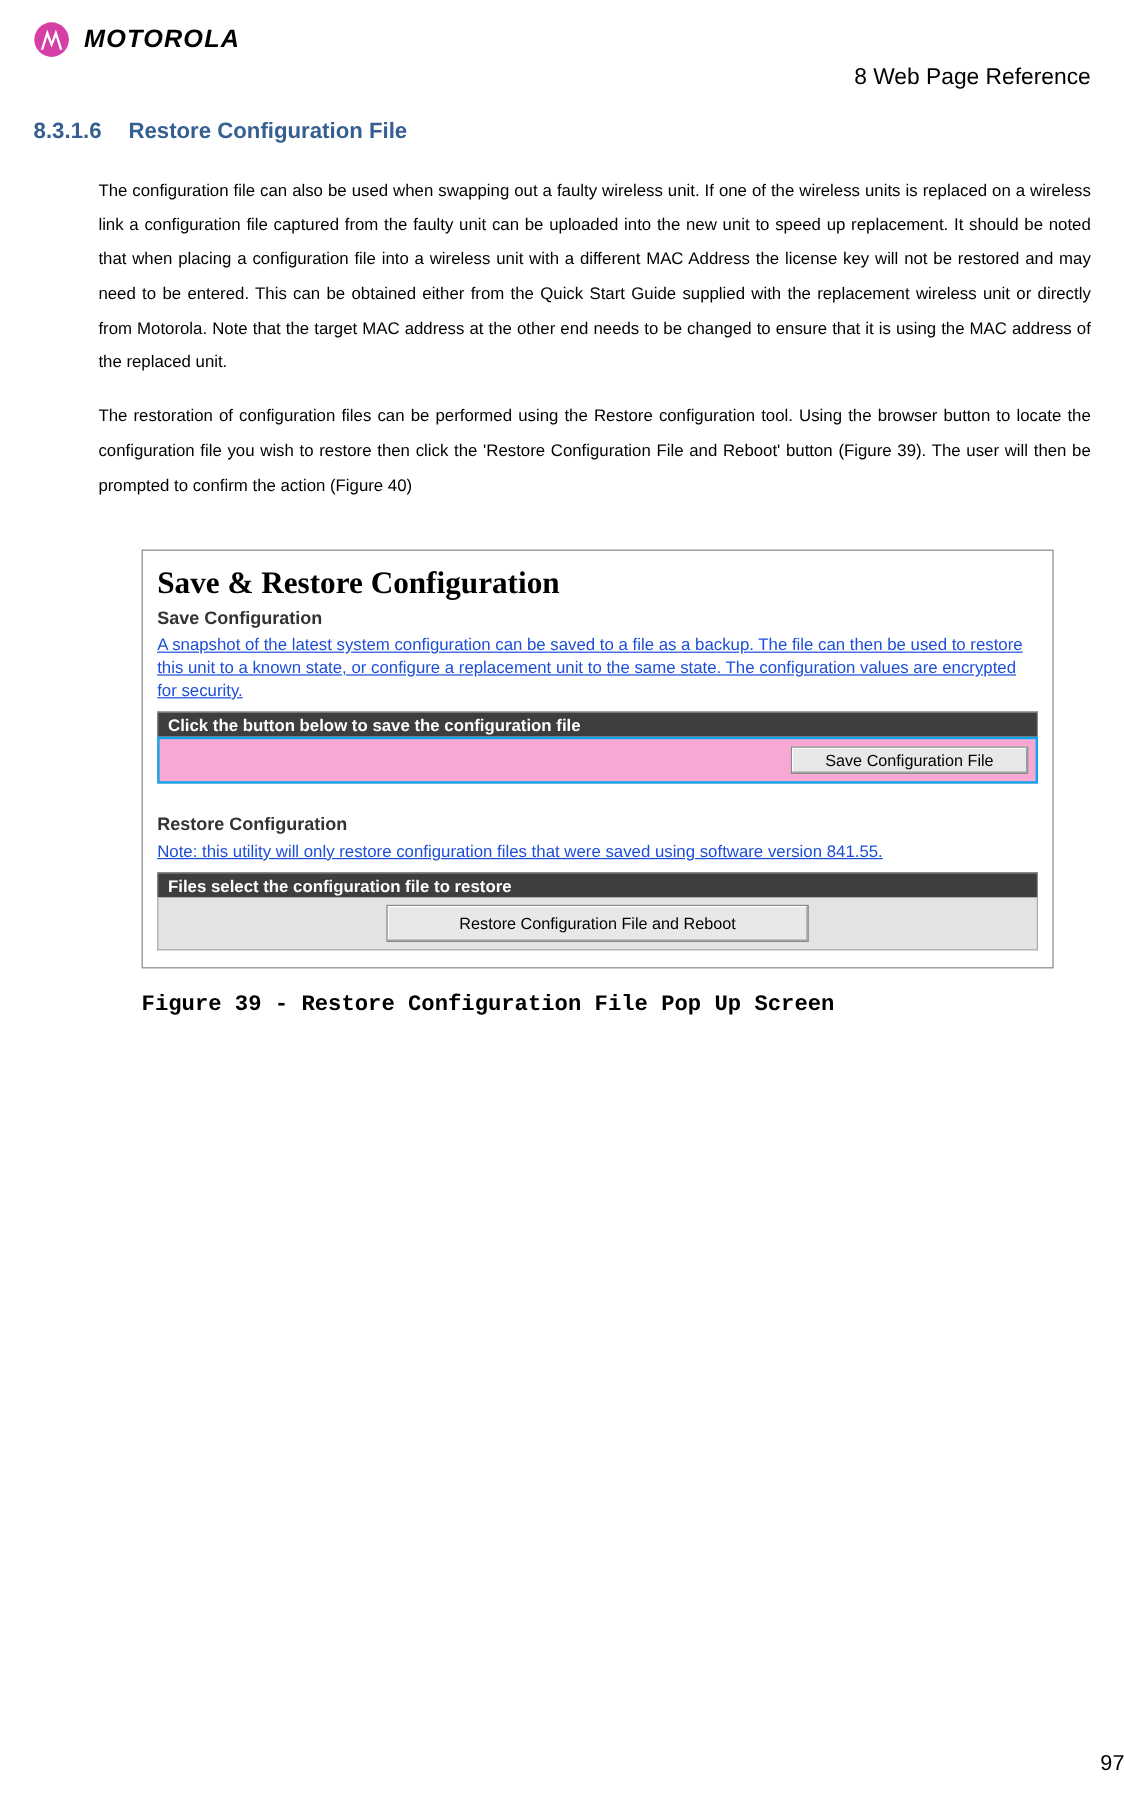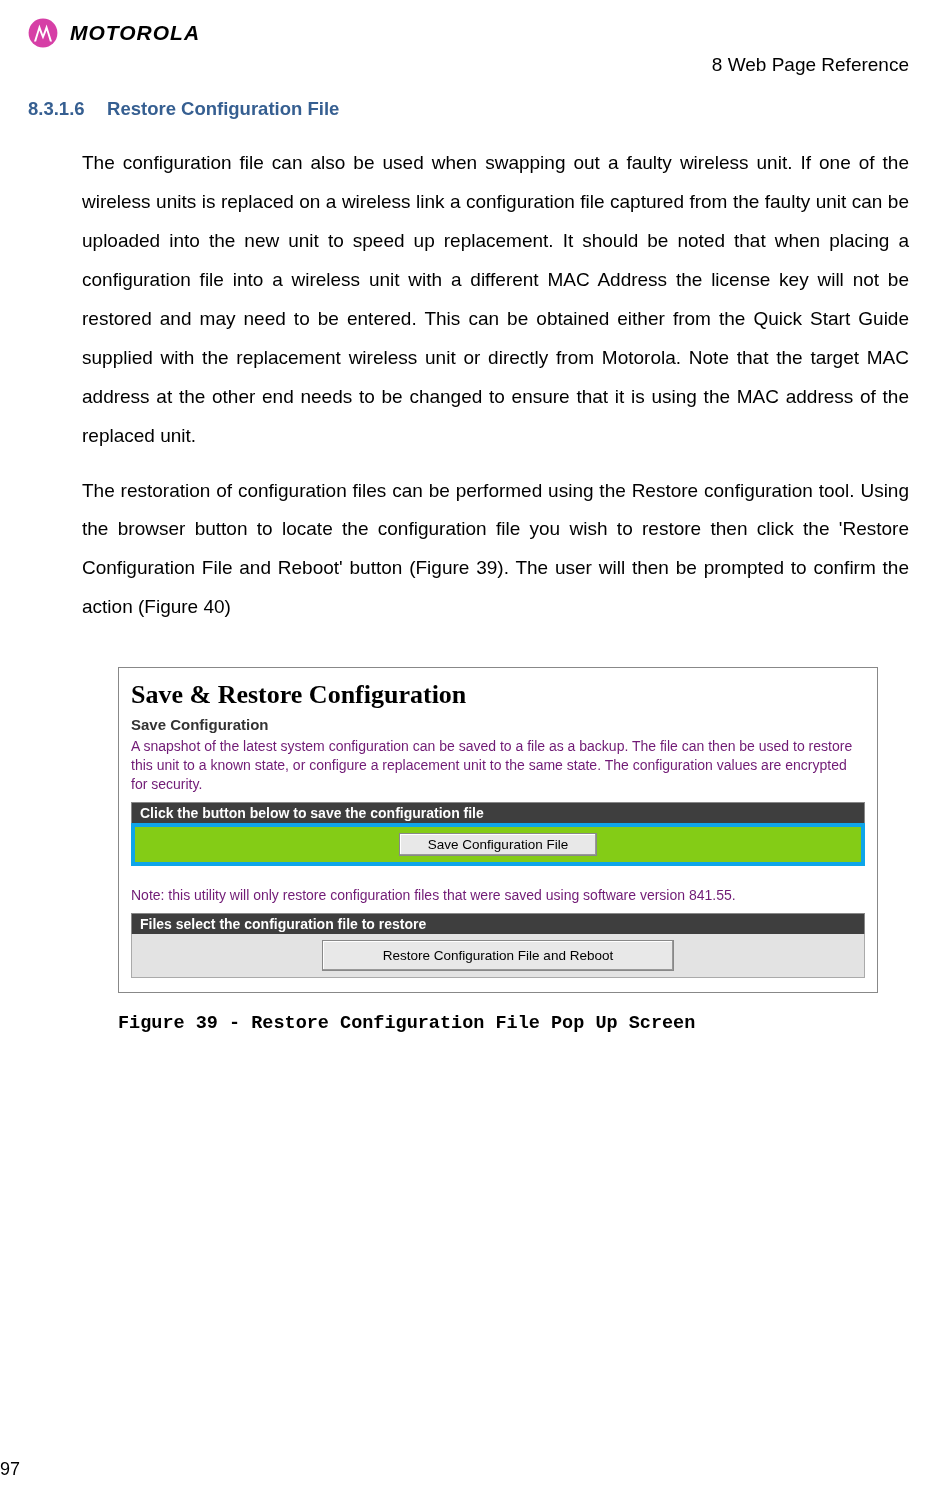--- a/index.html
+++ b/index.html
@@ -41,21 +41,21 @@
       display: inline-block;
     }
     .section-title {
       color: #365f91;
       font-weight: 700;
       font-size: 18.5px;
       margin-left: 18px;
     }
     .body-text {
       margin: 24px 0 0 54px;
-      font-size: 19px;
+      font-size: 14px;
       line-height: 2.05;
       text-align: justify;
     }
     .body-text p { margin-bottom: 16px; }
     .figure {
       margin: 40px 0 0 90px;
       width: 760px;
     }
     .figure-box {
       border: 1px solid #888;
@@ -71,40 +71,41 @@
     .fig-sub {
       font-family: Tahoma, Verdana, sans-serif;
       font-weight: 700;
       font-size: 15px;
       color: #333;
       margin: 6px 0 4px 0;
     }
     .fig-desc {
       font-family: Tahoma, Verdana, sans-serif;
       font-size: 14px;
-      color: #701a75;
+      color: #1d4ed8;
       line-height: 1.35;
       margin-bottom: 8px;
+      text-decoration: underline;
     }
     .bar-dark {
       background: #3e3e3e;
       color: #fff;
       font-family: Tahoma, Verdana, sans-serif;
       font-weight: 700;
       font-size: 14px;
       padding: 2px 8px;
       border: 1px solid #888;
       border-bottom: none;
     }
     .bar-grey {
-      background: #84cc16;
-      border: 4px solid #0ea5e9;
+      background: #f9a8d4;
+      border: 2px solid #0ea5e9;
       padding: 6px;
       display: flex;
-      justify-content: center;
+      justify-content: flex-end;
       align-items: center;
     }
     .win-btn {
       background: #e8e8e8;
       border: 1px solid #888;
       font-family: Tahoma, Verdana, sans-serif;
       font-size: 13.5px;
       padding: 3px 28px;
       box-shadow: inset -1px -1px 0 #999, inset 1px 1px 0 #fff;
     }
@@ -151,21 +152,21 @@
       font-weight: 700;
       font-size: 18.5px;
       margin-top: 20px;
       font-family: Liberation Mono, monospace;
     }
     .page-num {
       position: absolute;
       bottom: 14px;
       left: 0;
       width: 100%;
-      text-align: left;
+      text-align: right;
       font-size: 18px;
       margin-top: 16px;
     }
     .spacer { height: 20px; }
   </style>
 </head>
 <body>
 
 <div class="header">
   <div class="logo-m">
@@ -195,20 +196,21 @@
 
     <div class="fig-sub">Save Configuration</div>
     <div class="fig-desc">A snapshot of the latest system configuration can be saved to a file as a backup. The file can then be used to restore this unit to a known state, or configure a replacement unit to the same state. The configuration values are encrypted for security.</div>
     <div class="bar-dark">Click the button below to save the configuration file</div>
     <div class="bar-grey">
       <button class="win-btn">Save Configuration File</button>
     </div>
 
     <div class="spacer"></div>
 
+    <div class="fig-sub">Restore Configuration</div>
     <div class="fig-desc">Note: this utility will only restore configuration files that were saved using software version 841.55.</div>
     <div class="bar-dark">Files select the configuration file to restore</div>
     <div class="restore-action">
       <button class="win-btn" style="padding:7px 60px">Restore Configuration File and Reboot</button>
     </div>
   </div>
   <div class="figure-caption">Figure 39 - Restore Configuration File Pop Up Screen</div>
 </div>
 
 <div class="page-num">97</div>

